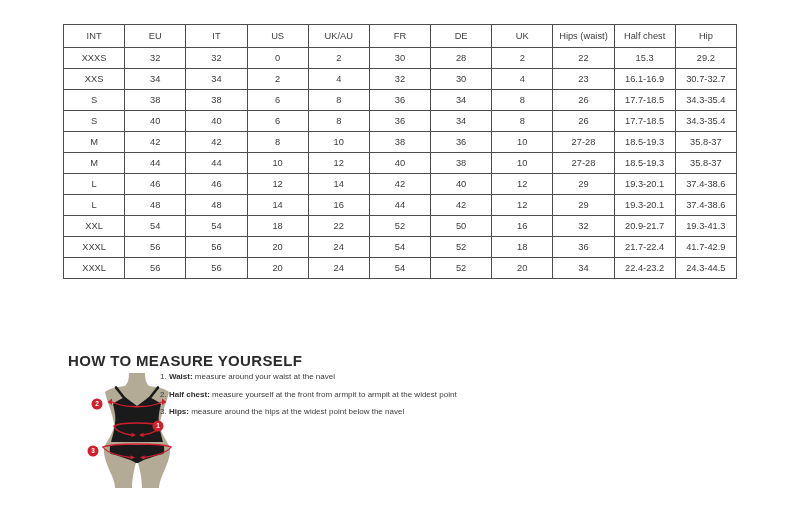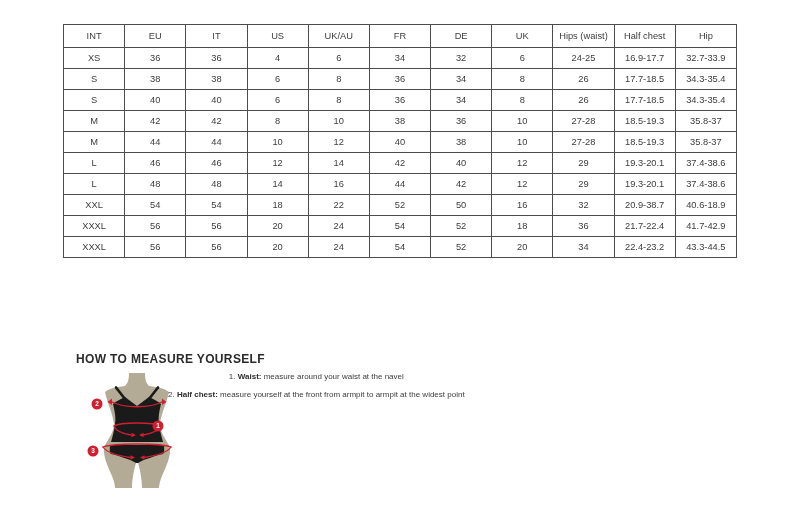--- a/index.html
+++ b/index.html
@@ -24,32 +24,32 @@
   #size-table th,#size-table td{
     border:1px solid var(--table-border);
     font-size:9.3px;font-weight:400;color:var(--text-dark);
     text-align:center;vertical-align:middle;padding:0;
     height:20px;line-height:20px;white-space:nowrap;overflow:hidden;
   }
   #size-table th{height:22px;line-height:22px;}
 
   
   .measure-title{
-    position:absolute;left:76px;top:352px;
-    font-size:12px;font-weight:700;letter-spacing:.35px;color:#2b2b2b;
+    position:absolute;left:68px;top:352px;
+    font-size:15px;font-weight:700;letter-spacing:.35px;color:#2b2b2b;
   }
   .figure-svg{position:absolute;left:82px;top:370px;}
   .skin{fill:var(--mannequin);}
   .garment{fill:var(--garment);}
   .strap{stroke:var(--garment);stroke-width:2.6;stroke-linecap:round;fill:none;}
   .redline{stroke:var(--accent-red);stroke-width:1.3;fill:none;stroke-linecap:round;}
   .redfill{fill:var(--accent-red);}
   .badge-num{fill:#ffffff;font-size:6.5px;font-weight:700;font-family:"Liberation Sans",sans-serif;}
 
-  .steps{position:absolute;left:168px;top:368px;color:var(--text-dark);font-size:8px;text-align:center;}
+  .steps{position:absolute;left:160px;top:368px;color:var(--text-dark);font-size:8px;}
   .step{height:17.5px;line-height:17.5px;white-space:nowrap;}
   .step b{font-weight:700;color:#2e2e2e;}
 </style>
 </head>
 <body>
 
 <div class="page">
 
   <table id="size-table">
     <thead>
@@ -62,31 +62,44 @@
           <th>FR</th>
           <th>DE</th>
           <th>UK</th>
           <th>Hips (waist)</th>
           <th>Half chest</th>
           <th>Hip</th>
         </tr>
       </thead>
     <tbody>
         <tr>
-          <td>XS</td>
-          <td>36</td>
-          <td>36</td>
+          <td>XXXS</td>
+          <td>32</td>
+          <td>32</td>
+          <td>0</td>
+          <td>2</td>
+          <td>30</td>
+          <td>28</td>
+          <td>2</td>
+          <td>22</td>
+          <td>15.3</td>
+          <td>29.2</td>
+        </tr>
+        <tr>
+          <td>XXS</td>
+          <td>34</td>
+          <td>34</td>
+          <td>2</td>
           <td>4</td>
-          <td>6</td>
-          <td>34</td>
-          <td>32</td>
-          <td>6</td>
-          <td>24-25</td>
-          <td>16.9-17.7</td>
-          <td>32.7-33.9</td>
+          <td>32</td>
+          <td>30</td>
+          <td>4</td>
+          <td>23</td>
+          <td>16.1-16.9</td>
+          <td>30.7-32.7</td>
         </tr>
         <tr>
           <td>S</td>
           <td>38</td>
           <td>38</td>
           <td>6</td>
           <td>8</td>
           <td>36</td>
           <td>34</td>
           <td>8</td>
@@ -162,22 +175,22 @@
         <tr>
           <td>XXL</td>
           <td>54</td>
           <td>54</td>
           <td>18</td>
           <td>22</td>
           <td>52</td>
           <td>50</td>
           <td>16</td>
           <td>32</td>
-          <td>20.9-38.7</td>
-          <td>40.6-18.9</td>
+          <td>20.9-21.7</td>
+          <td>19.3-41.3</td>
         </tr>
         <tr>
           <td>XXXL</td>
           <td>56</td>
           <td>56</td>
           <td>20</td>
           <td>24</td>
           <td>54</td>
           <td>52</td>
           <td>18</td>
@@ -189,21 +202,21 @@
           <td>XXXL</td>
           <td>56</td>
           <td>56</td>
           <td>20</td>
           <td>24</td>
           <td>54</td>
           <td>52</td>
           <td>20</td>
           <td>34</td>
           <td>22.4-23.2</td>
-          <td>43.3-44.5</td>
+          <td>24.3-44.5</td>
         </tr>
       </tbody>
   </table>
 
   <div class="measure-title">HOW TO MEASURE YOURSELF</div>
 
   <svg class="figure-svg" width="110" height="122" viewBox="0 0 110 122">
 
     <path class="skin" d="M47,3 C47,9 46,13 43,16 C34,17 26,19 23,22 C25,32 31,44 32,54
          C32,63 25,70 22,78 C21,86 26,97 30,106 C32,111 33,115 33,118
@@ -257,15 +270,20 @@
     <div class="step">
       <span>1.</span>
       <b>Waist:</b>
       <span>measure around your waist at the navel</span>
     </div>
     <div class="step">
       <span>2.</span>
       <b>Half chest:</b>
       <span>measure yourself at the front from armpit to armpit at the widest point</span>
     </div>
+    <div class="step">
+      <span>3.</span>
+      <b>Hips:</b>
+      <span>measure around the hips at the widest point below the navel</span>
+    </div>
   </div>
 
 </div>
 
 </body></html>

